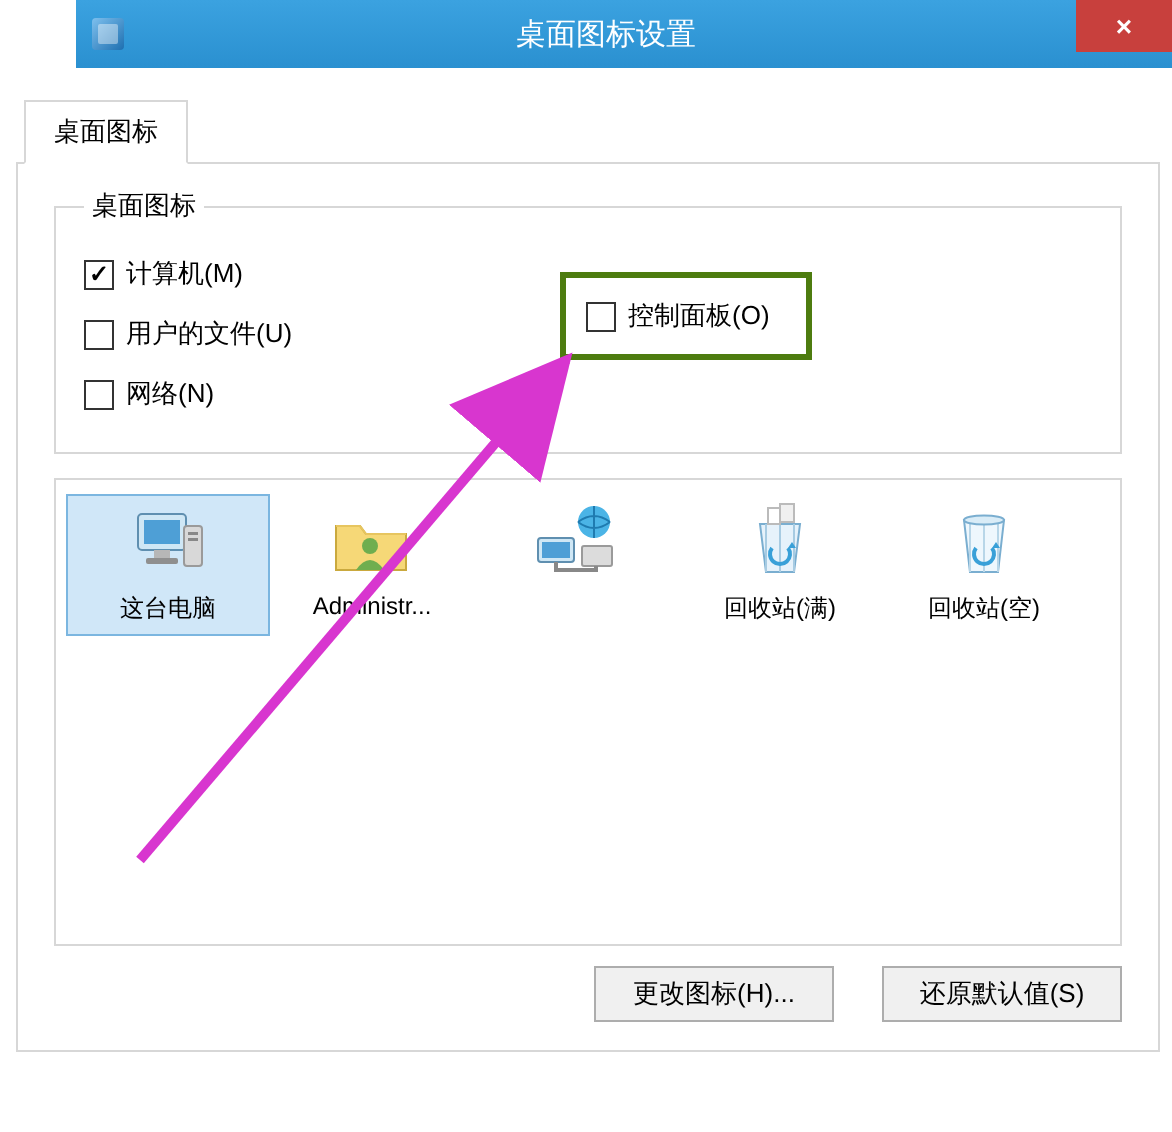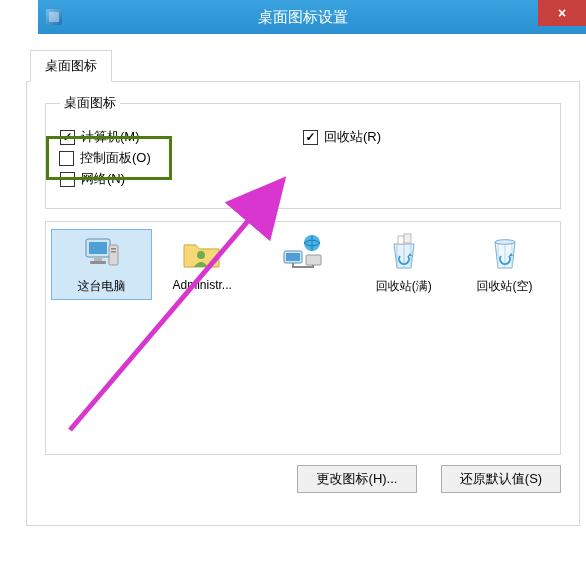--- a/index.html
+++ b/index.html
@@ -53,21 +53,20 @@
     display: flex;
     align-items: center;
     justify-content: center;
     font-size: 14px;
     font-weight: bold;
     cursor: pointer;
   }
   .content {
     padding: 4px 6px 2px 8px;
     background: #fff;
-    margin-left: 18px;
   }
   .tabstrip {
     display: flex;
     border-bottom: 1px solid #d7d7d7;
     margin-top: 12px;
   }
   .tab {
     padding: 6px 14px 6px 14px;
     border: 1px solid #d7d7d7;
     border-bottom: 1px solid #fff;
@@ -214,27 +213,27 @@
   <div class="tabpanel">
 
     <fieldset class="group">
       <legend>桌面图标</legend>
 
       <div class="check-row">
         <div class="check-col">
           <span class="cb checked"></span>
           <span>计算机(M)</span>
         </div>
+      </div>
+
+      <div class="check-row" style="position:relative;">
         <div class="check-col">
-          <span class="cb checked"></span>
-          <span>回收站(R)</span>
-        </div>
-      </div>
-
-      <div class="check-row" style="position:relative;">
+          <span class="cb"></span>
+          <span>用户的文件(U)</span>
+        </div>
         <div class="check-col" style="position:relative;">
 
           <div class="highlight-box" style="left:-14px; top:-16px;">
             <span class="cb"></span>
             <span>控制面板(O)</span>
           </div>
         </div>
       </div>
 
       <div class="check-row">

